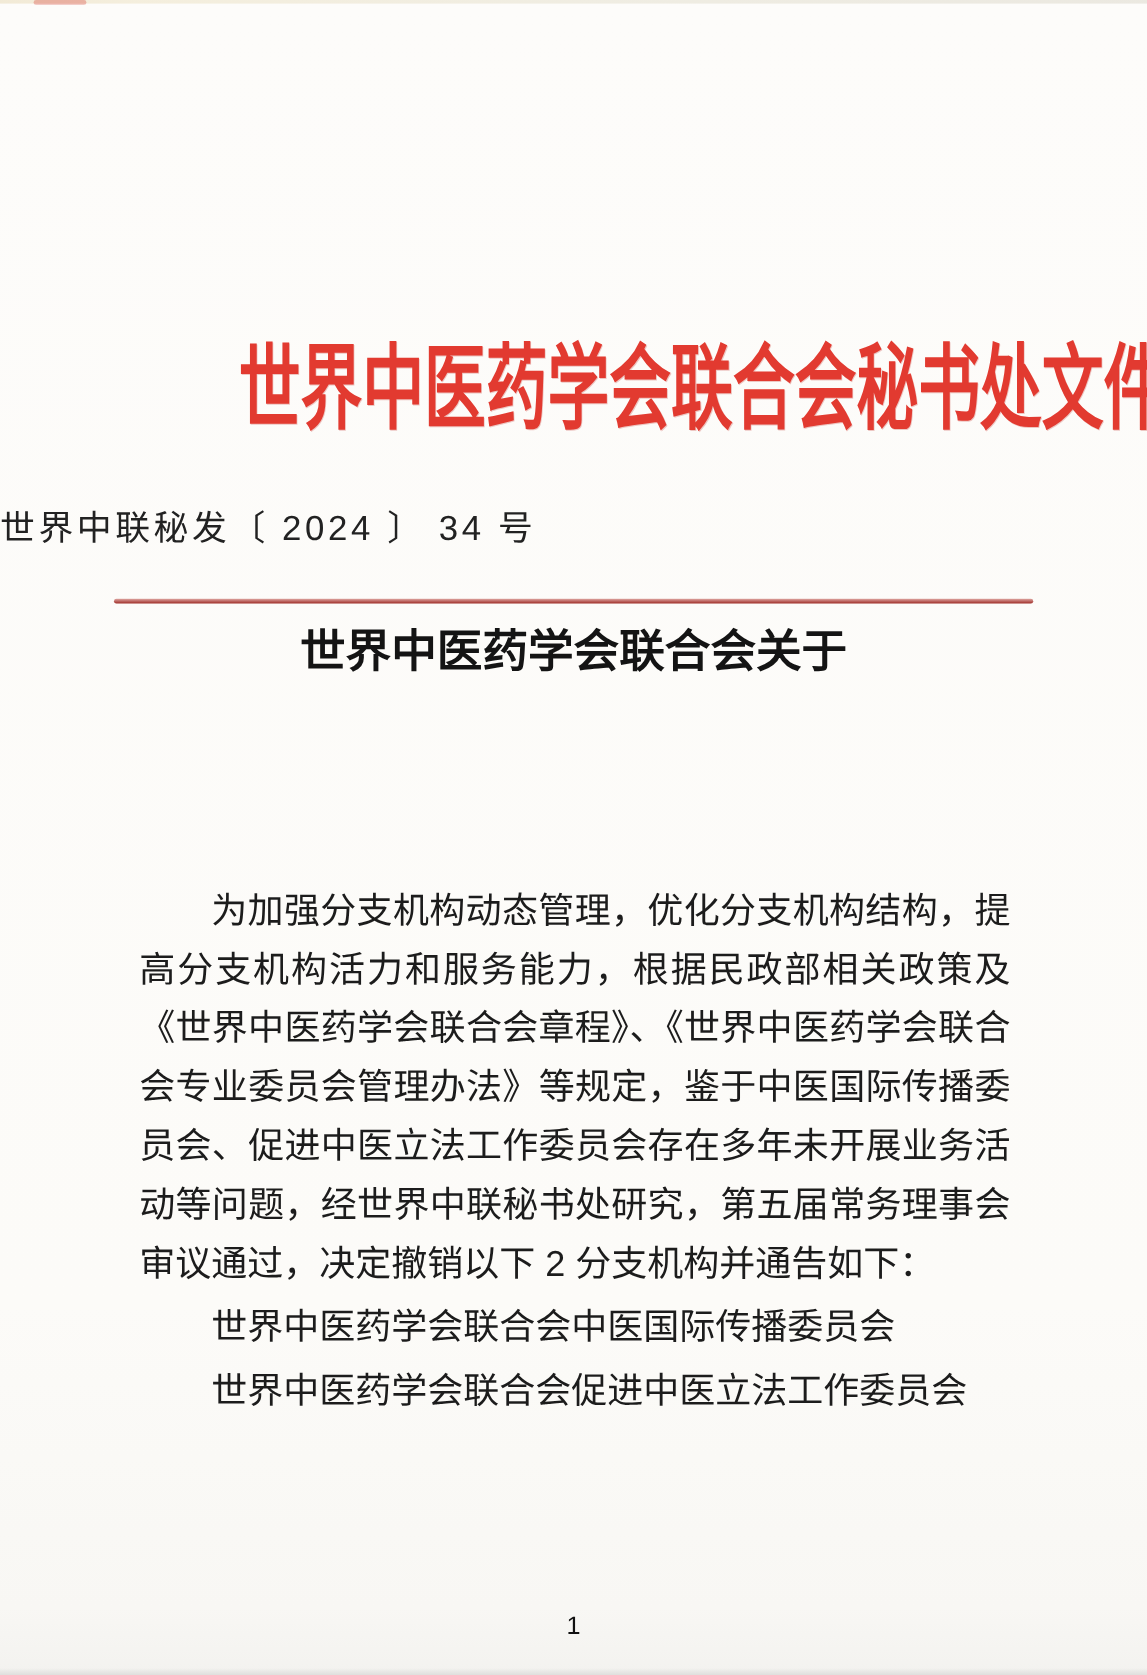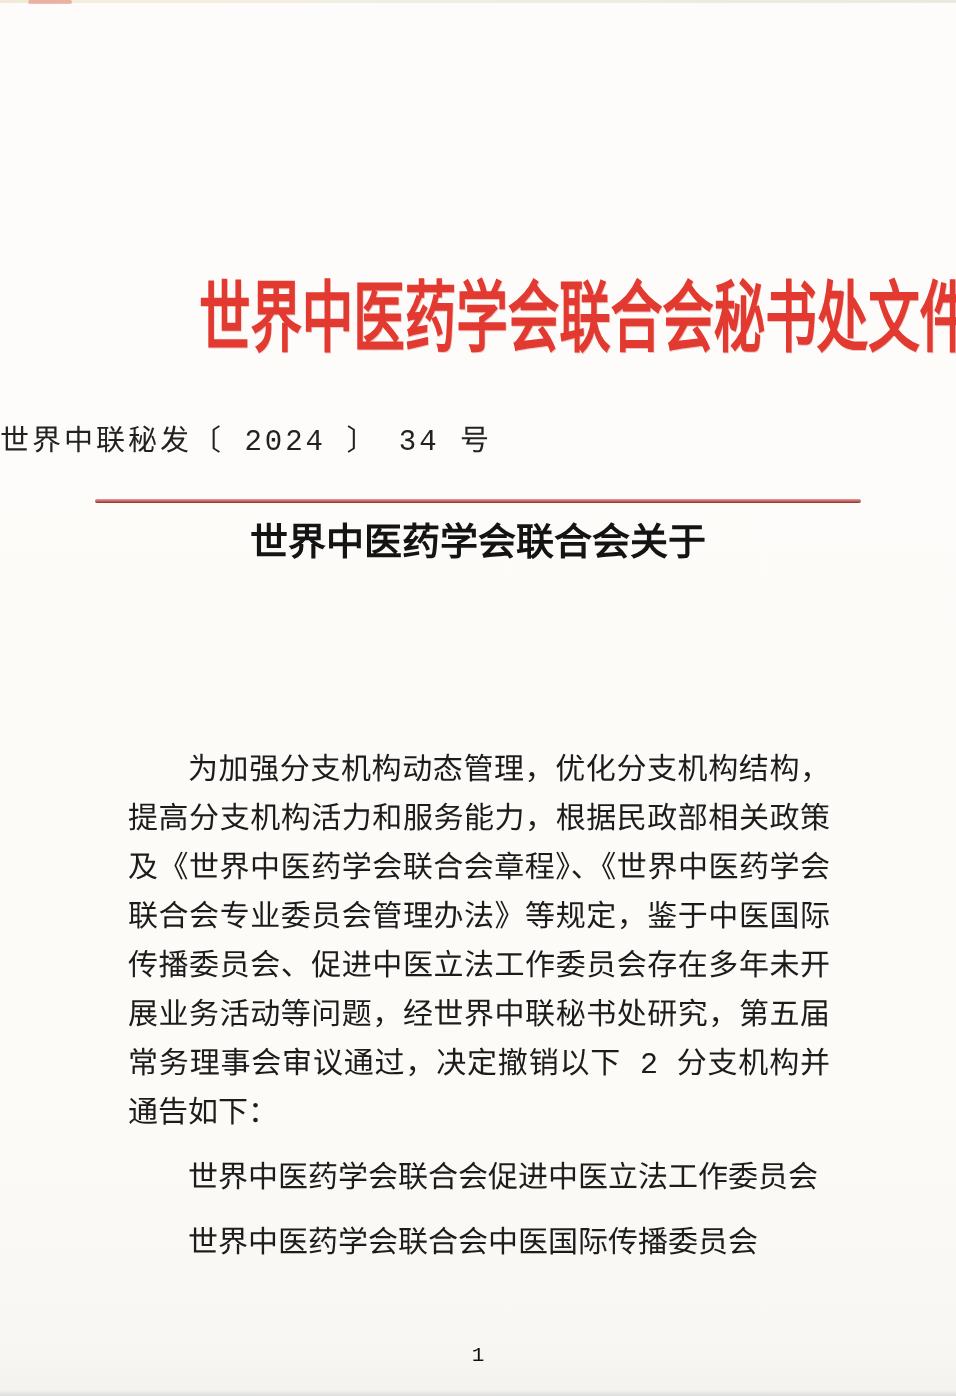--- a/index.html
+++ b/index.html
@@ -7,21 +7,21 @@
     padding: 0;
     background: #ffffff;
   }
   .page {
     position: relative;
     width: 956px;
     height: 1396px;
     margin: 0 auto;
     overflow: hidden;
     background: linear-gradient(180deg, #fdfcfa 0%, #fcfbf8 78%, #f8f7f4 96%, #f3f2ef 100%);
-    font-family: Liberation Mono, monospace;
+    font-family: Liberation Sans, sans-serif;
     color: #1d1d1d;
   }
   
   .scan-edge-top {
     position: absolute; top: 0; left: 0; width: 100%; height: 3px;
     background: linear-gradient(90deg, #f0e7d0 0%, #f3ecd8 12%, #edeade 55%, #e8e5dc 100%);
     opacity: .85;
   }
   .scan-smudge {
     position: absolute; top: 0; left: 28px; width: 44px; height: 4px;
@@ -79,21 +79,21 @@
   
   .body-text {
     position: absolute; top: 731px; left: 112px;
     width: 734px;
     font-size: 30px;
     line-height: 49px;
     text-align: justify;
     color: #1c1c1c;
   }
   .body-text p.para {
-    margin: 16px;
+    margin: 4px;
     text-indent: 2em;
   }
 
   
   .page-number {
     position: absolute; top: 1344px; left: 0; width: 100%;
     text-align: center;
     font-size: 21px;
     color: #111111;
   }
@@ -113,21 +113,21 @@
   <div class="doc-number">世界中联秘发〔 2024 〕 34 号</div>
 
   <div class="red-rule" style="background: linear-gradient(rgba(226, 58, 48, 0.2) -40%, rgb(157, 42, 36) 100%);"></div>
 
   <div class="doc-title">
     <div>世界中医药学会联合会关于</div>
   </div>
 
   <div class="body-text">
     <p class="para">为加强分支机构动态管理，优化分支机构结构，提高分支机构活力和服务能力，根据民政部相关政策及《世界中医药学会联合会章程》、《世界中医药学会联合会专业委员会管理办法》等规定，鉴于中医国际传播委员会、促进中医立法工作委员会存在多年未开展业务活动等问题，经世界中联秘书处研究，第五届常务理事会审议通过，决定撤销以下 2 分支机构并通告如下：</p>
+    <p class="para">世界中医药学会联合会中医国际传播委员会</p>
     <p class="para">世界中医药学会联合会促进中医立法工作委员会</p>
-    <p class="para">世界中医药学会联合会中医国际传播委员会</p>
   </div>
 
   <div class="page-number">1</div>
 
   <div class="scan-edge-bottom"></div>
 
 </div>
 
 </body></html>

